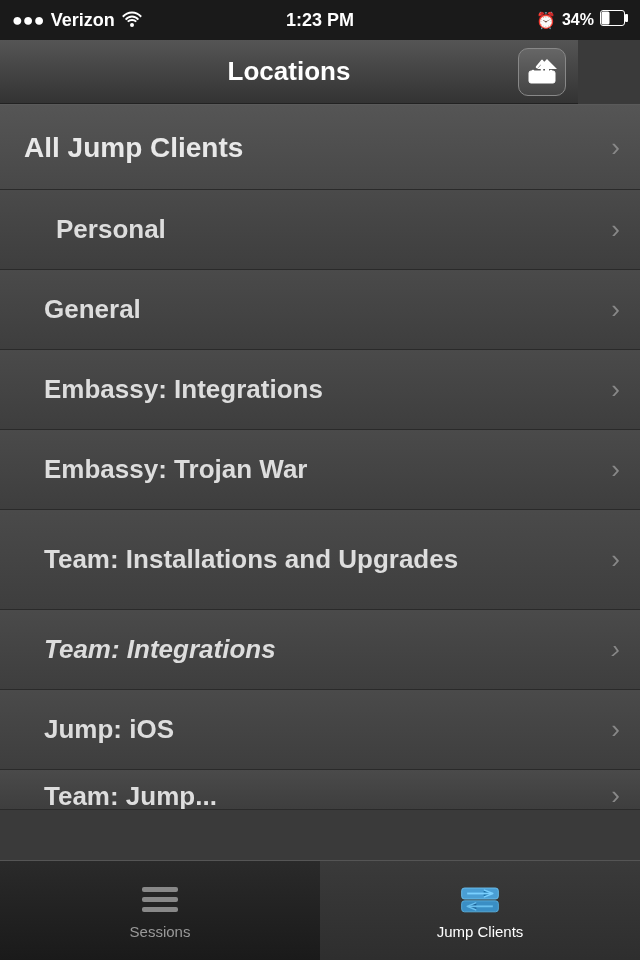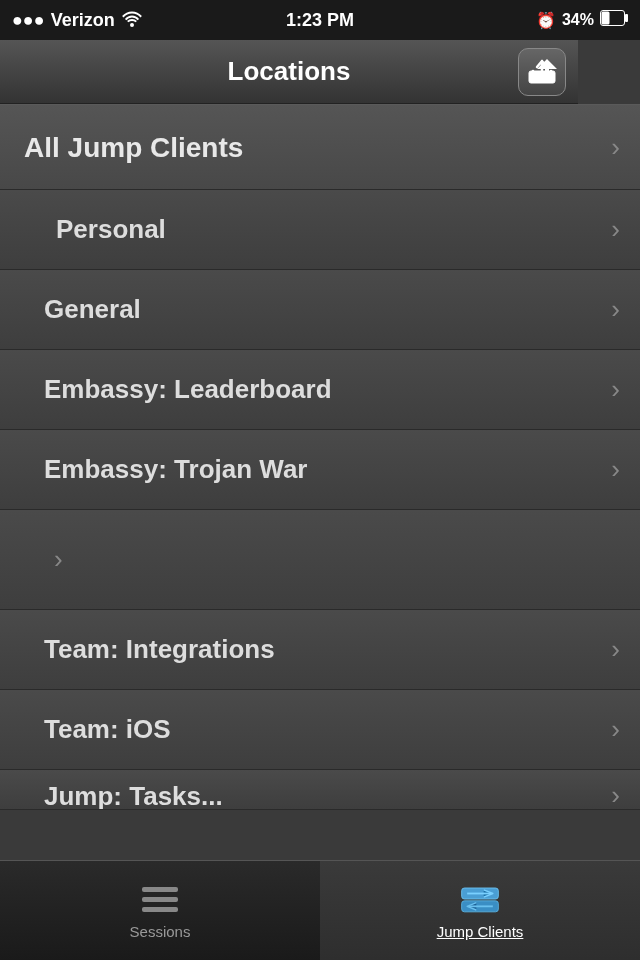--- a/index.html
+++ b/index.html
@@ -148,21 +148,20 @@
       display: flex;
       align-items: center;
       justify-content: center;
     }
     .tab-label {
       font-size: 15px;
       color: #999;
     }
     .tab-item.active .tab-label {
       color: #fff;
-      text-decoration: underline;
     }
 
     
     .sessions-icon {
       display: flex;
       flex-direction: column;
       gap: 5px;
       width: 36px;
     }
     .sessions-icon span {
@@ -251,45 +250,46 @@
     <span class="item-text">Personal</span>
     <span class="chevron">›</span>
   </div>
 
   <div class="list-item" style="padding-left:44px;gap:32px;">
     <span class="item-text">General</span>
     <span class="chevron">›</span>
   </div>
 
   <div class="list-item" style="padding-left:44px;">
-    <span class="item-text">Embassy: Leaderboard</span>
+    <span class="item-text">Embassy: Integrations</span>
     <span class="chevron">›</span>
   </div>
 
   <div class="list-item" style="padding-left:44px;">
     <span class="item-text">Embassy: Trojan War</span>
     <span class="chevron">›</span>
   </div>
 
   <div class="list-item" style="padding-left:44px; min-height:100px;">
+    <span class="item-text">Team: Installations and Upgrades</span>
+    <span class="chevron">›</span>
+  </div>
+
+  <div class="list-item" style="padding-left:44px;font-style:italic;">
+    <span class="item-text">Team: Integrations</span>
     <span class="chevron">›</span>
   </div>
 
   <div class="list-item" style="padding-left:44px;">
-    <span class="item-text">Team: Integrations</span>
-    <span class="chevron">›</span>
-  </div>
-
-  <div class="list-item" style="padding-left:44px;">
-    <span class="item-text">Team: iOS</span>
+    <span class="item-text">Jump: iOS</span>
     <span class="chevron">›</span>
   </div>
 
   <div class="list-item-partial" style="padding-left:44px;">
-    <span class="item-text" style="font-size:26px; font-weight:bold; color:#ddd;">Jump: Tasks...</span>
+    <span class="item-text" style="font-size:26px; font-weight:bold; color:#ddd;">Team: Jump...</span>
     <span class="chevron">›</span>
   </div>
 
 </div>
 
 <div class="tab-bar">
 
   <div class="tab-item">
     <div class="tab-icon">
       <div class="sessions-icon">

